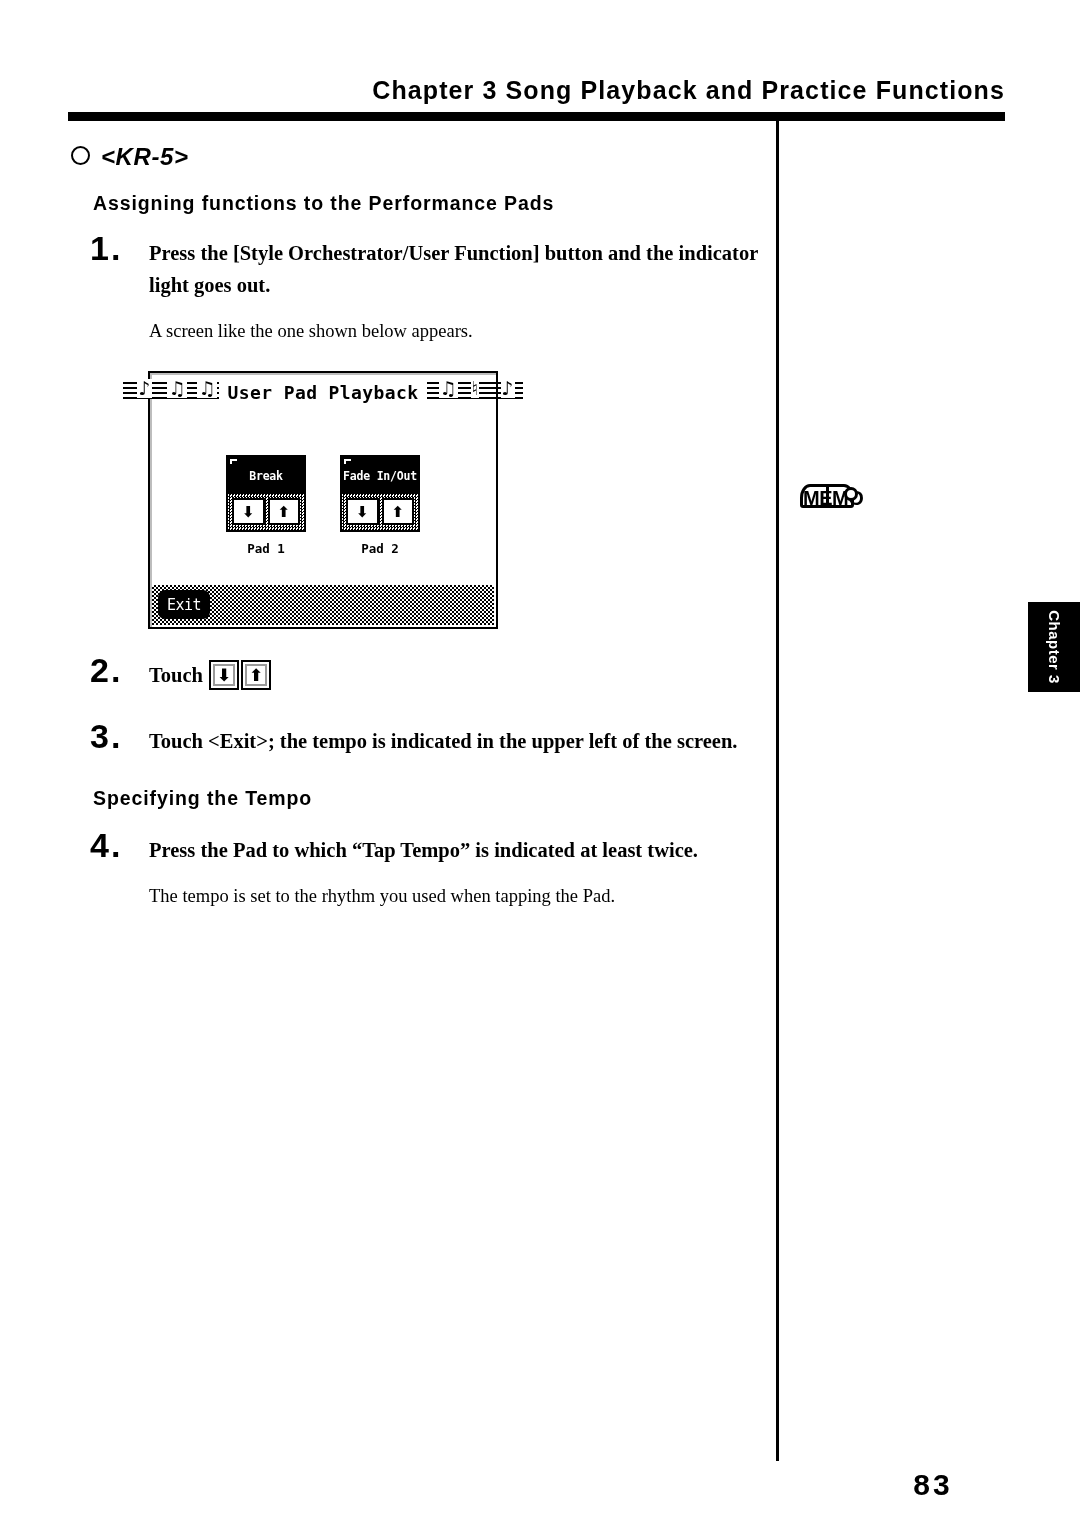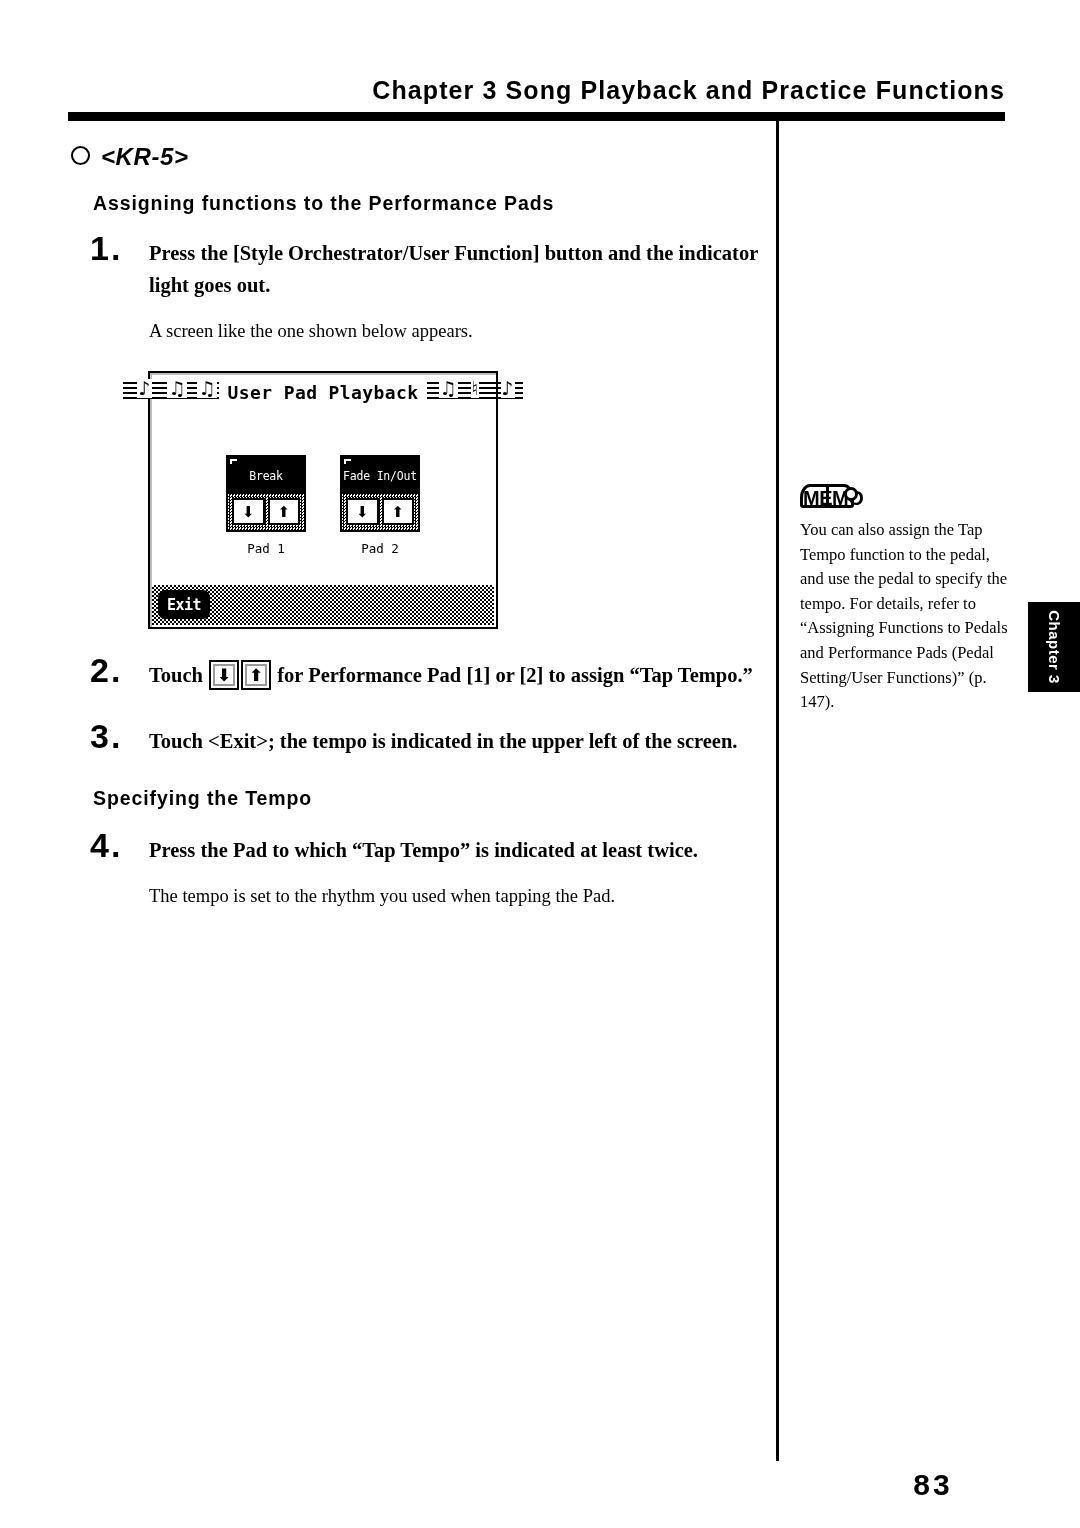--- a/index.html
+++ b/index.html
@@ -209,20 +209,21 @@
   }
 
   .pad-area {
     position: absolute;
     left: 0;
     right: 0;
     top: 82px;
     display: flex;
     justify-content: center;
     gap: 34px;
+    font-weight: bold;
   }
   .pad-block {
     width: 80px;
   }
   .pad-widget {
     width: 80px;
     border: 2px solid #000;
     box-sizing: border-box;
     background: #c8c8c8;
   }
@@ -290,21 +291,21 @@
     width: 52px;
     height: 29px;
     background: #000000;
     border-radius: 7px;
     color: #ffffff;
     display: flex;
     align-items: center;
     justify-content: center;
     font-family: "DejaVu Sans Mono", monospace;
     font-size: 15px;
-    font-weight: bold;
+    font-weight: normal;
     letter-spacing: -0.5px;
   }
 
   
   .memo-block {
     position: absolute;
     left: 800px;
     top: 480px;
     width: 208px;
   }
@@ -486,21 +487,21 @@
 
     <div class="lcd-bottombar">
       <div class="exit-btn">Exit</div>
     </div>
 
   </div>
 
   <div class="step" style="margin-top:30px;">
     <span class="step-num">2.</span>
     <div class="step-text">
-      <span>Touch</span><span>&nbsp;</span><span class="inline-btn"><span class="arrow-glyph">⬇</span></span><span class="inline-btn"><span class="arrow-glyph">⬆</span></span><span>&nbsp;</span><span>for Performance Pad [1] or [2] to assign “Tap Tempo.”</span>
+      <span>Touch</span><span>&nbsp;</span><span class="inline-btn"><span class="arrow-glyph">⬇</span></span><span class="inline-btn"><span class="arrow-glyph">⬆</span></span><span>&nbsp;</span>
     </div>
   </div>
 
   <div class="step" style="margin-top:34px;">
     <span class="step-num">3.</span>
     <div class="step-text">Touch &lt;Exit&gt;; the tempo is indicated in the upper left of the screen.</div>
   </div>
 
   <div class="section-heading" style="margin-top:30px;">Specifying the Tempo</div>
 
@@ -512,20 +513,19 @@
 
 </div>
 
 <div class="memo-block">
   <div class="memo-icon">
     <span class="book"></span>
     <span class="spine"></span>
     <span class="dot"></span>
     <span class="memo-text">MEMO</span>
   </div>
-  <div class="memo-text-body">You can also assign the Tap Tempo function to the pedal, and use the pedal to specify the tempo. For details, refer to “Assigning Functions to Pedals and Performance Pads (Pedal Setting/User Functions)” (p. 147).</div>
 </div>
 
 <div class="chapter-tab">
   <span>Chapter 3</span>
 </div>
 
 <div class="page-number">83</div>
 
 </body></html>

